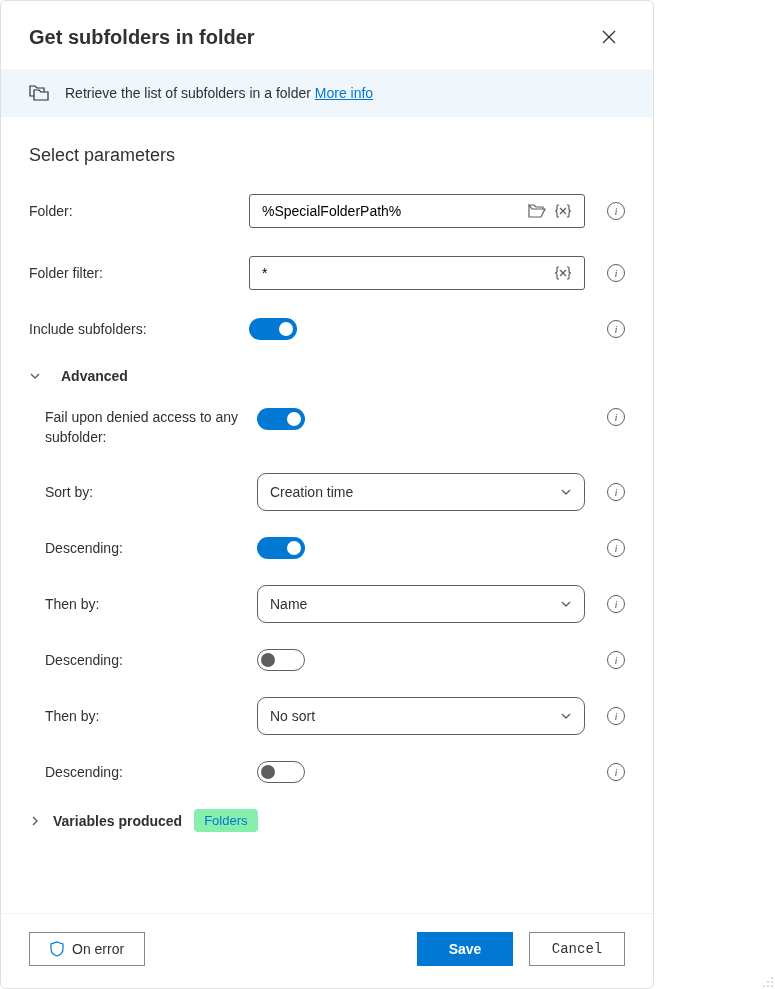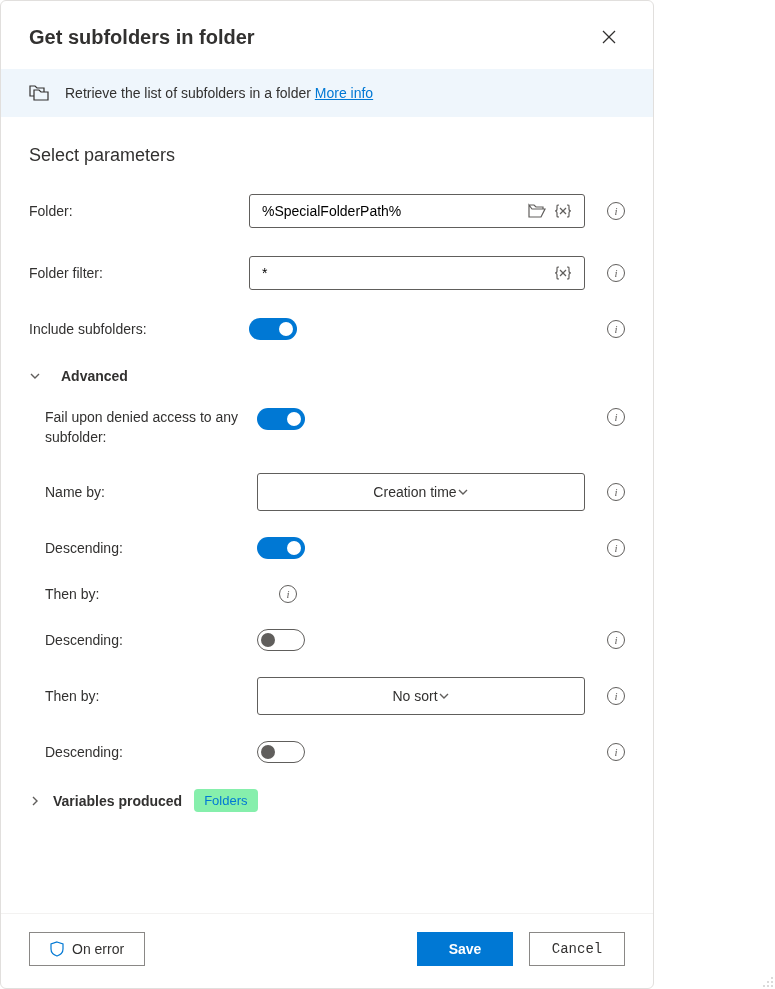--- a/index.html
+++ b/index.html
@@ -114,23 +114,23 @@
     .input-icon {
       cursor: pointer;
       color: #605e5c;
       display: flex;
       align-items: center;
     }
     .select-wrapper {
       flex: 1;
       display: flex;
       align-items: center;
-      justify-content: center;
+      justify-content: space-between;
       border: 1px solid #605e5c;
-      border-radius: 3px;
+      border-radius: 9px;
       height: 38px;
       padding: 0 12px;
       cursor: pointer;
     }
     .toggle {
       width: 48px;
       height: 22px;
       border-radius: 11px;
       background: #0078d4;
       position: relative;
@@ -356,21 +356,21 @@
           <div class="toggle">
             <div class="toggle-knob"></div>
           </div>
         </div>
         <div class="info-col">
           <div class="info-icon">i</div>
         </div>
       </div>
 
       <div class="form-row">
-        <div class="label-col">Name by:</div>
+        <div class="label-col">Sort by:</div>
         <div class="field-col">
           <div class="select-wrapper">
             <span>Creation time</span>
             <svg width="12" height="12" viewBox="0 0 12 12" fill="none" stroke="#605e5c" stroke-width="1.4">
                 <polyline points="2,4 6,8 10,4"></polyline>
               </svg>
           </div>
         </div>
         <div class="info-col">
           <div class="info-icon">i</div>
@@ -384,20 +384,28 @@
             <div class="toggle-knob"></div>
           </div>
         </div>
         <div class="info-col">
           <div class="info-icon">i</div>
         </div>
       </div>
 
       <div class="form-row">
         <div class="label-col">Then by:</div>
+        <div class="field-col">
+          <div class="select-wrapper">
+            <span>Name</span>
+            <svg width="12" height="12" viewBox="0 0 12 12" fill="none" stroke="#605e5c" stroke-width="1.4">
+                <polyline points="2,4 6,8 10,4"></polyline>
+              </svg>
+          </div>
+        </div>
         <div class="info-col">
           <div class="info-icon">i</div>
         </div>
       </div>
 
       <div class="form-row">
         <div class="label-col">Descending:</div>
         <div class="field-col">
           <div class="toggle off">
             <div class="toggle-knob"></div>

